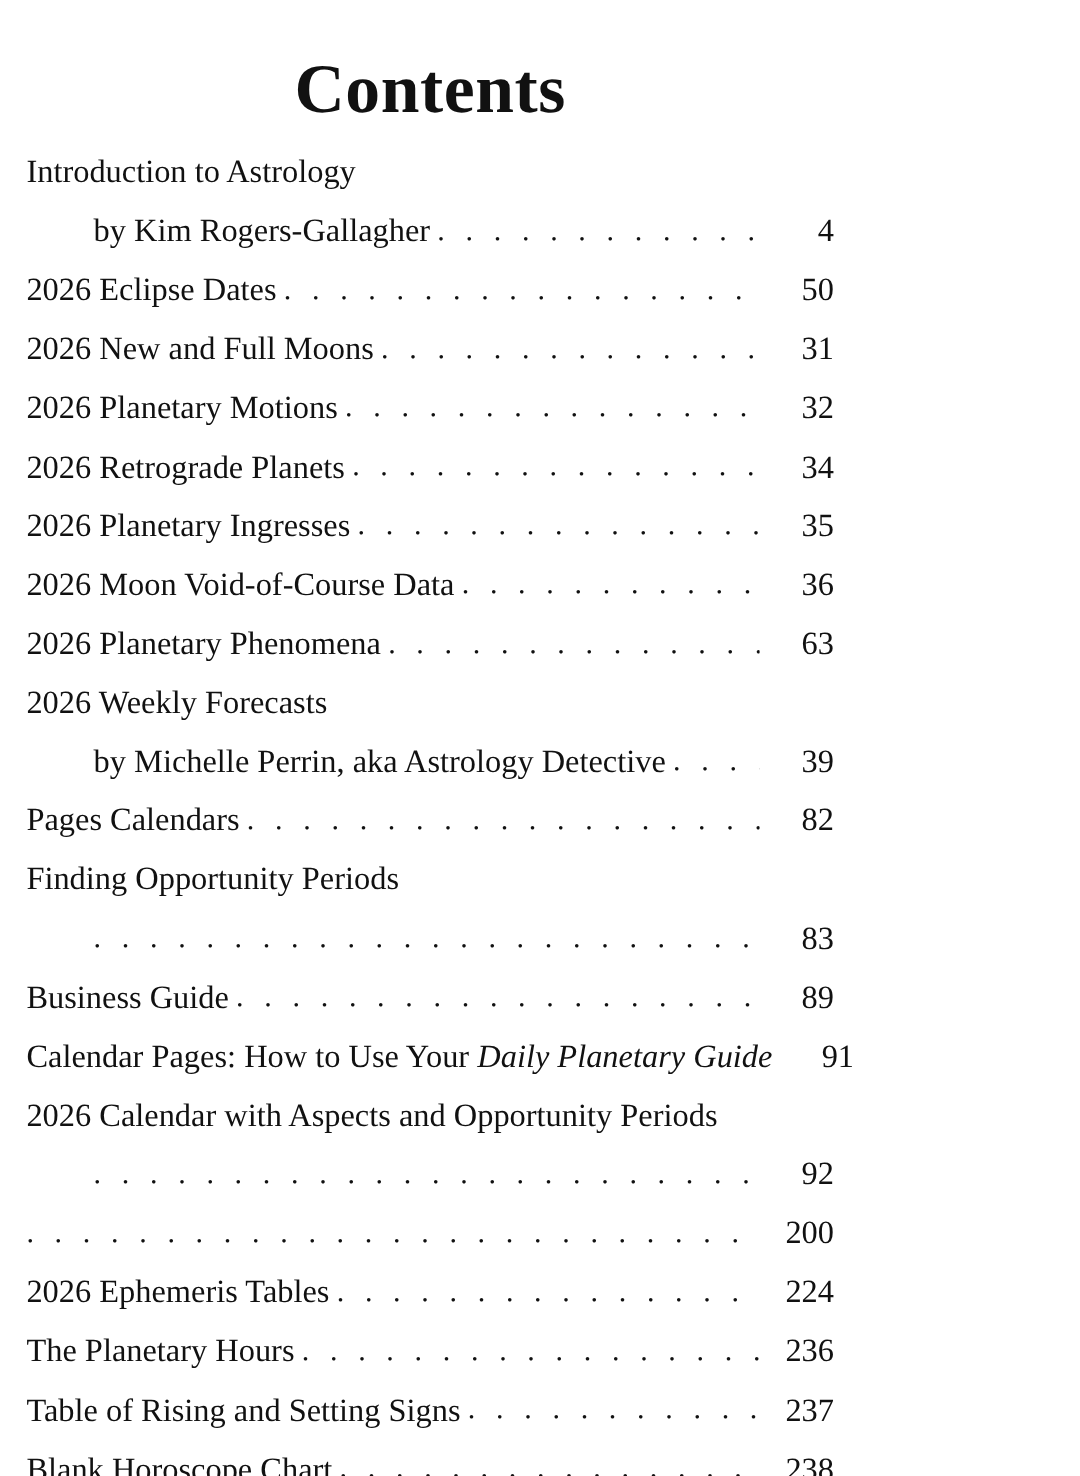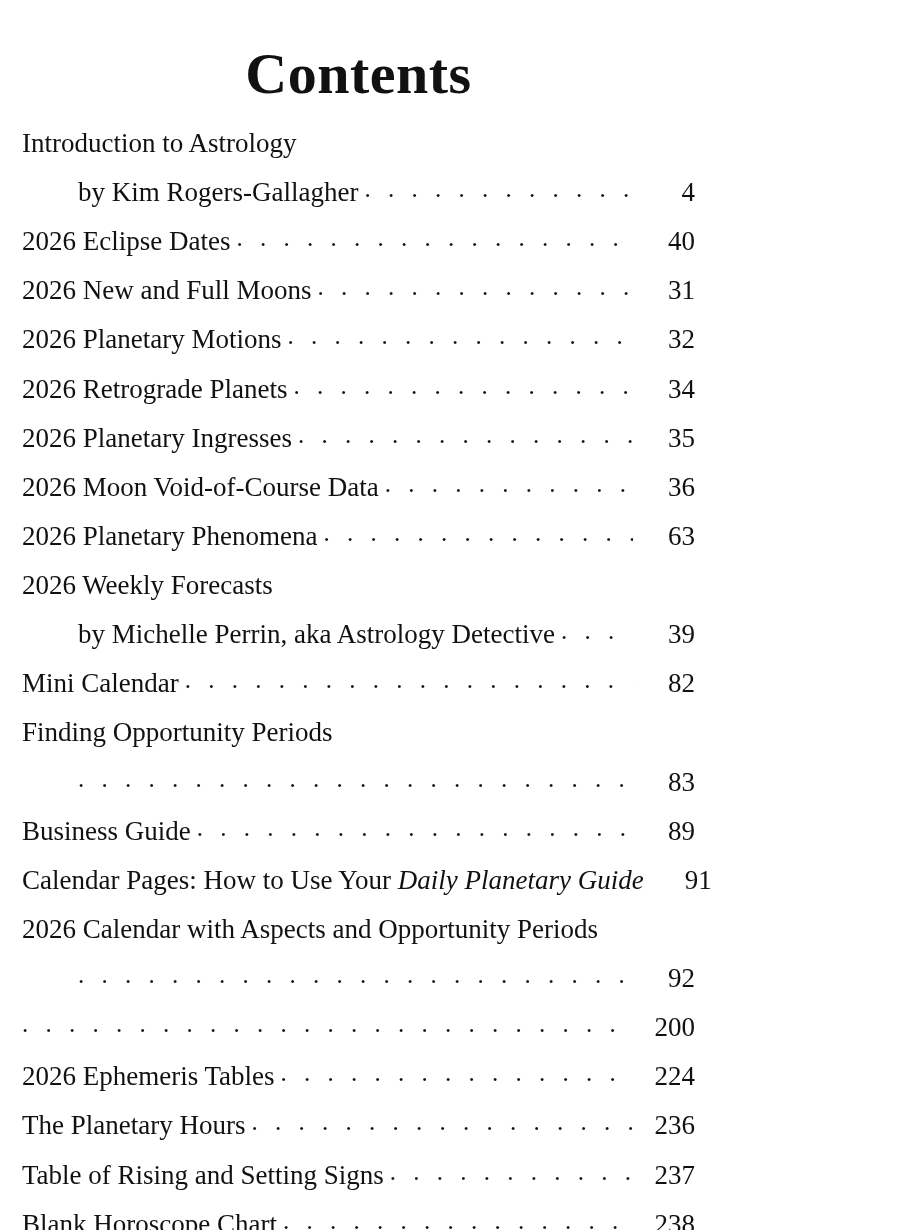--- a/index.html
+++ b/index.html
@@ -35,21 +35,21 @@
     margin: 0;
     padding: 0;
     list-style: none;
   }
   .entry {
     margin: 0 0 0 0;
   }
   
   .line {
     display: flex;
-    align-items: flex-start;
+    align-items: flex-end;
     font-size: 27px;
     line-height: 1.82;
     white-space: nowrap;
   }
   .line .label {
     flex: 0 0 auto;
     padding-right: 6px;
   }
   .line .leaders {
     flex: 1 1 auto;
@@ -95,21 +95,21 @@
         <span class="label">by Kim Rogers-Gallagher</span>
         <span class="leaders">. . . . . . . . . . . . . . . . . . . . . . . . . . . . . . . . . . . . . . . . . . . . . . . . . . . . . . . . . . .</span>
         <span class="page-num">4</span>
       </div>
     </li>
 
     <li class="entry">
       <div class="line">
         <span class="label">2026 Eclipse Dates</span>
         <span class="leaders">. . . . . . . . . . . . . . . . . . . . . . . . . . . . . . . . . . . . . . . . . . . . . . . . . . . . . . . . . . .</span>
-        <span class="page-num">40</span>
+        <span class="page-num">50</span>
       </div>
     </li>
 
     <li class="entry">
       <div class="line">
         <span class="label">2026 New and Full Moons</span>
         <span class="leaders">. . . . . . . . . . . . . . . . . . . . . . . . . . . . . . . . . . . . . . . . . . . . . . . . . . . . . . . . . . .</span>
         <span class="page-num">31</span>
       </div>
     </li>
@@ -161,21 +161,21 @@
       </div>
       <div class="line sub">
         <span class="label">by Michelle Perrin, aka Astrology Detective</span>
         <span class="leaders">. . . . . . . . . . . . . . . . . . . . . . . . . . . . . . . . . . . . . . . . . . . . . . . . . . . . . . . . . . .</span>
         <span class="page-num">39</span>
       </div>
     </li>
 
     <li class="entry">
       <div class="line">
-        <span class="label">Mini Calendar</span>
+        <span class="label">Pages Calendars</span>
         <span class="leaders">. . . . . . . . . . . . . . . . . . . . . . . . . . . . . . . . . . . . . . . . . . . . . . . . . . . . . . . . . . .</span>
         <span class="page-num">82</span>
       </div>
     </li>
 
     <li class="entry">
       <div class="line noleader">
         <span class="label">Finding Opportunity Periods</span>
 
       </div>

